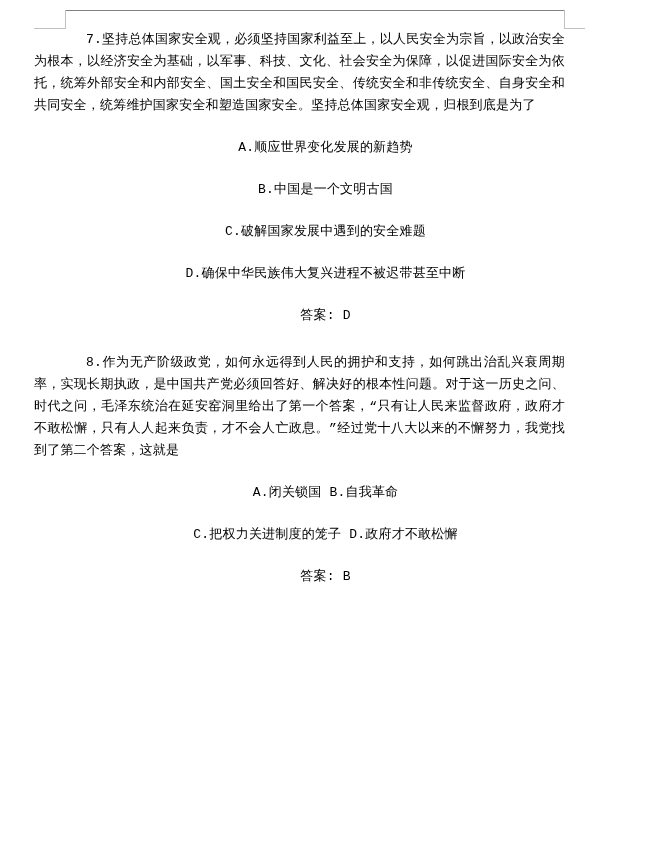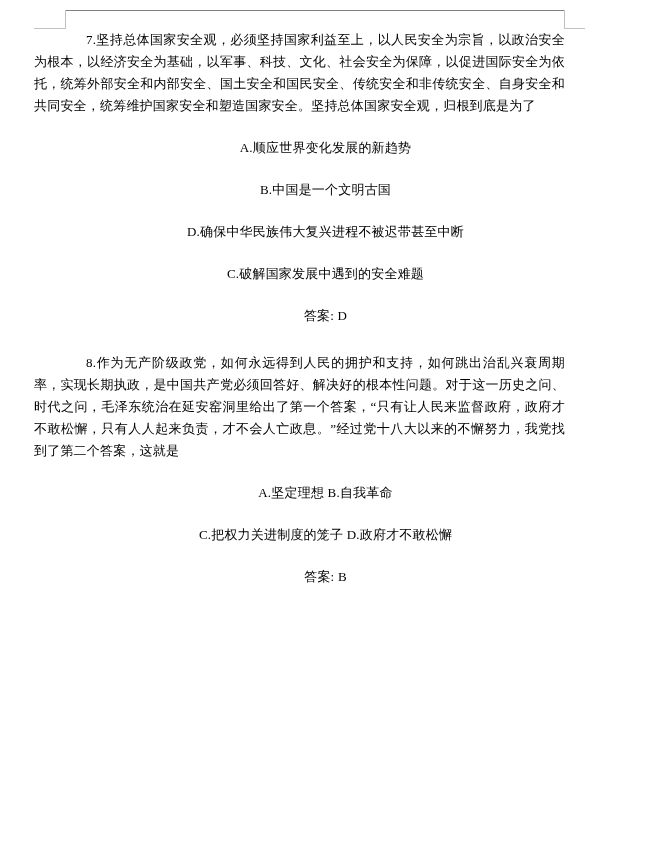--- a/index.html
+++ b/index.html
@@ -7,20 +7,21 @@
   body {
     width: 649px; height: 852px;
     font-family: "Liberation Serif", "DejaVu Serif", serif;
   }
   .page {
     position: relative;
     width: 649px; height: 628px;
     background: var(--page-bg, #ffffff);
     color: var(--text-color, #000000);
     overflow: hidden;
+    font-family: Liberation Mono, monospace;
   }
   
   .b-top-line {
     position: absolute; left: 65px; top: 10px;
     width: 499px; height: 1px;
     background: var(--boundary-dark, #808080);
   }
   .b-corner-v-left {
     position: absolute; left: 65px; top: 10px;
     width: 1px; height: 19px;
@@ -67,26 +68,26 @@
   <div class="b-corner-v-left"></div>
   <div class="b-corner-v-right"></div>
   <div class="b-corner-h-left"></div>
   <div class="b-corner-h-right"></div>
 
   <div class="content">
   <section class="question q0">
     <p class="stem">7.坚持总体国家安全观，必须坚持国家利益至上，以人民安全为宗旨，以政治安全为根本，以经济安全为基础，以军事、科技、文化、社会安全为保障，以促进国际安全为依托，统筹外部安全和内部安全、国土安全和国民安全、传统安全和非传统安全、自身安全和共同安全，统筹维护国家安全和塑造国家安全。坚持总体国家安全观，归根到底是为了</p>
   <p class="option">A.顺应世界变化发展的新趋势</p>
         <p class="option">B.中国是一个文明古国</p>
+        <p class="option">C.破解国家发展中遇到的安全难题</p>
         <p class="option">D.确保中华民族伟大复兴进程不被迟带甚至中断</p>
-        <p class="option">C.破解国家发展中遇到的安全难题</p>
         <p class="answer">答案: D</p>
       </section>
 
   <section class="question q1">
     <p class="stem">8.作为无产阶级政党，如何永远得到人民的拥护和支持，如何跳出治乱兴衰周期率，实现长期执政，是中国共产党必须回答好、解决好的根本性问题。对于这一历史之问、时代之问，毛泽东统治在延安窑洞里给出了第一个答案，“只有让人民来监督政府，政府才不敢松懈，只有人人起来负责，才不会人亡政息。”经过党十八大以来的不懈努力，我党找到了第二个答案，这就是</p>
-  <p class="option">A.坚定理想 B.自我革命</p>
+  <p class="option">A.闭关锁国 B.自我革命</p>
         <p class="option">C.把权力关进制度的笼子 D.政府才不敢松懈</p>
         <p class="answer">答案: B</p>
       </section>
 
 </div>
 </div>
 
 </body></html>

